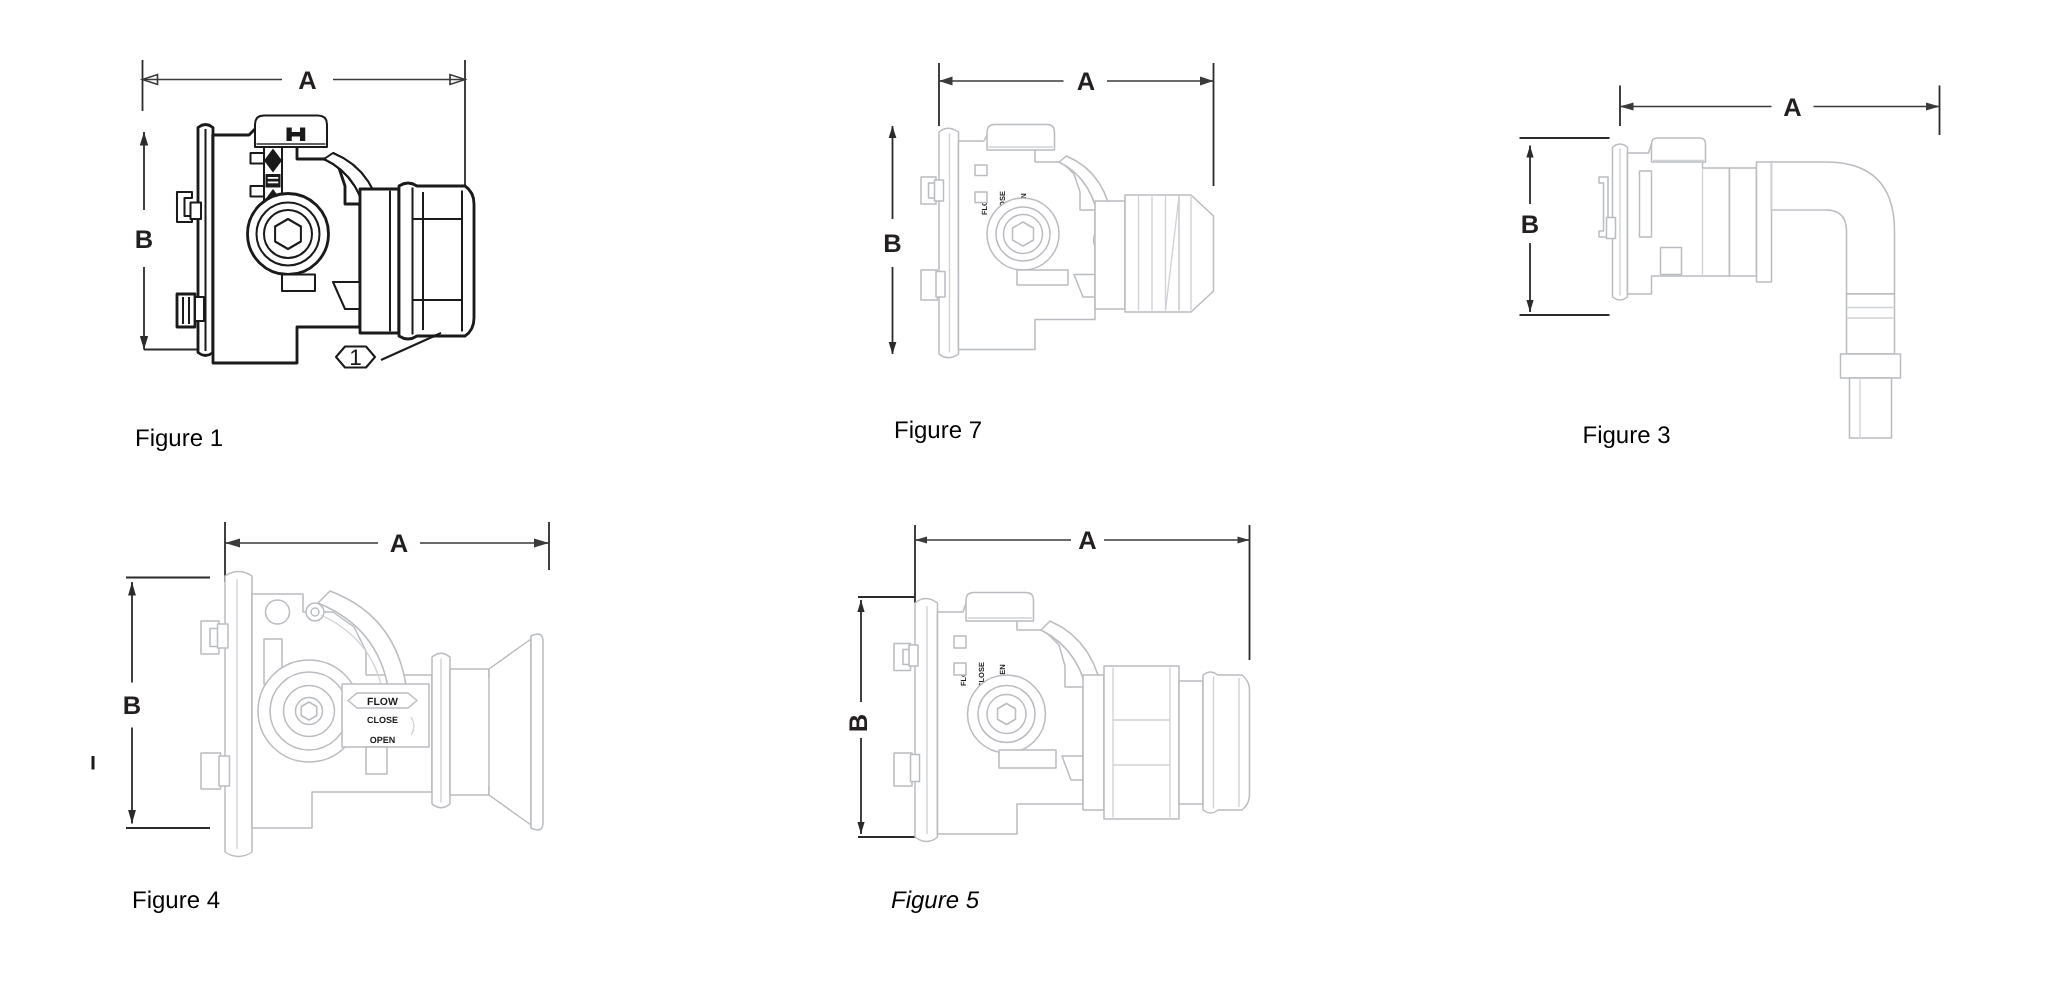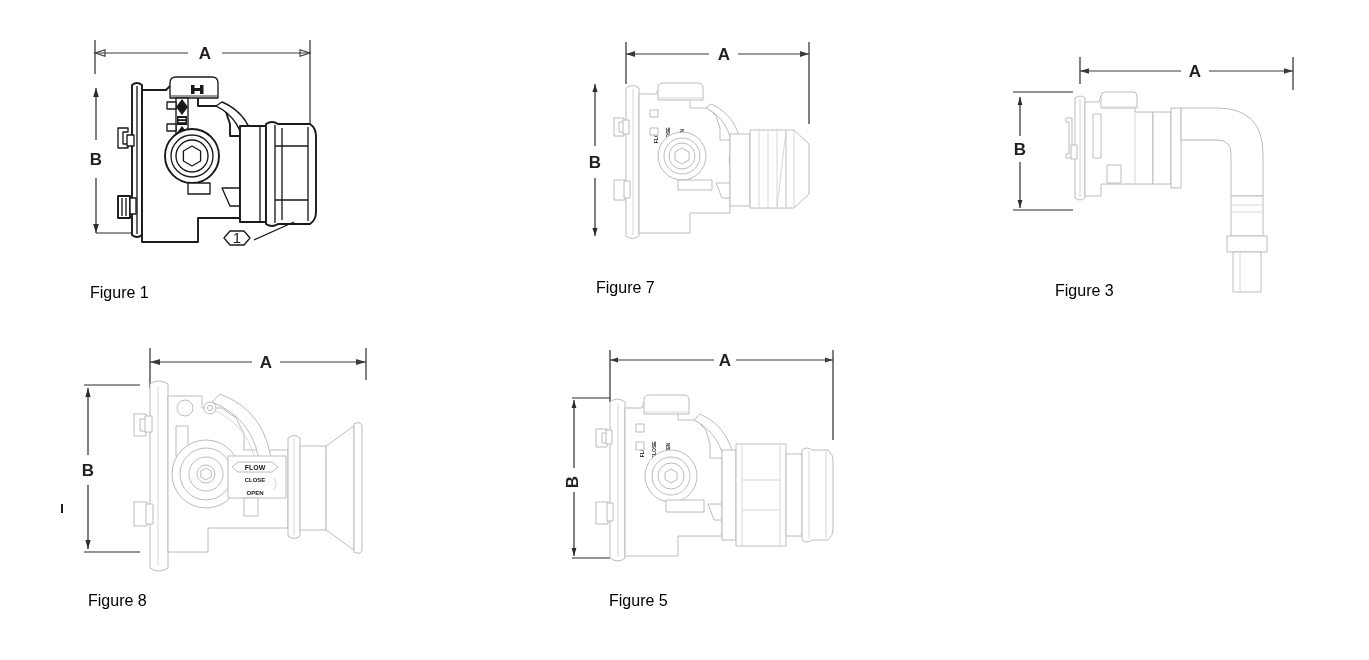--- a/index.html
+++ b/index.html
@@ -342,21 +342,21 @@
       <path class="light fillw" d="M216 98 q6 -5 12 0 L228 196 q-6 5 -12 0 Z"></path>
       <line class="light2" x1="222" y1="99" x2="222" y2="195"></line>
 
       <path class="light fillw" d="M228 106 L254 106 L254 190 L228 190 Z"></path>
 
       <path class="light fillw" d="M254 106 L282 86 L282 210 L254 190 Z"></path>
       <path class="light fillw" d="M282 84 q8 -4 8 4 L290 208 q0 8 -8 4 Z"></path>
       <line class="light2" x1="254" y1="112" x2="254" y2="184"></line>
     </g>
   </svg>
-  <div class="fig-caption" style="left:16px; top:252px;">Figure 8</div>
+  <div class="fig-caption" style="left:16px; top:252px;">Figure 4</div>
 </div>
 
 <div class="figure-block" style="left:556px; top:340px; width:320px; height:250px;">
   <svg class="fig-canvas" width="320" height="250" viewBox="0 0 320 250">
 
     <g>
       <line class="witness" x1="54" y1="10" x2="54" y2="62"></line>
       <line class="witness" x1="277" y1="10" x2="277" y2="100"></line>
       <line class="dim-line" x1="54" y1="20" x2="158" y2="20"></line>
       <line class="dim-line" x1="180" y1="20" x2="277" y2="20"></line>
@@ -416,16 +416,16 @@
       <line class="light2" x1="224" y1="105" x2="224" y2="205"></line>
       <path class="light2" d="M186 140 L224 140 M186 170 L224 170"></path>
 
       <path class="light fillw" d="M230 114 L246 114 L246 196 L230 196 Z"></path>
 
       <path class="light fillw" d="M246 110 q5 -4 10 0 L272 110 q5 4 5 10 L277 190 q0 6 -5 10 L256 200 q-5 4 -10 0 Z"></path>
       <line class="light2" x1="253" y1="111" x2="253" y2="199"></line>
       <line class="light2" x1="270" y1="112" x2="270" y2="198"></line>
     </g>
   </svg>
-  <div class="fig-caption" style="left:53px; top:252px;">Figure 5</div>
+  <div class="fig-caption" style="left:38px; top:252px;font-style:italic;">Figure 5</div>
 </div>
 
 <div class="stray-mark" style="left:61px; top:504px;"></div>
 
 </body></html>

